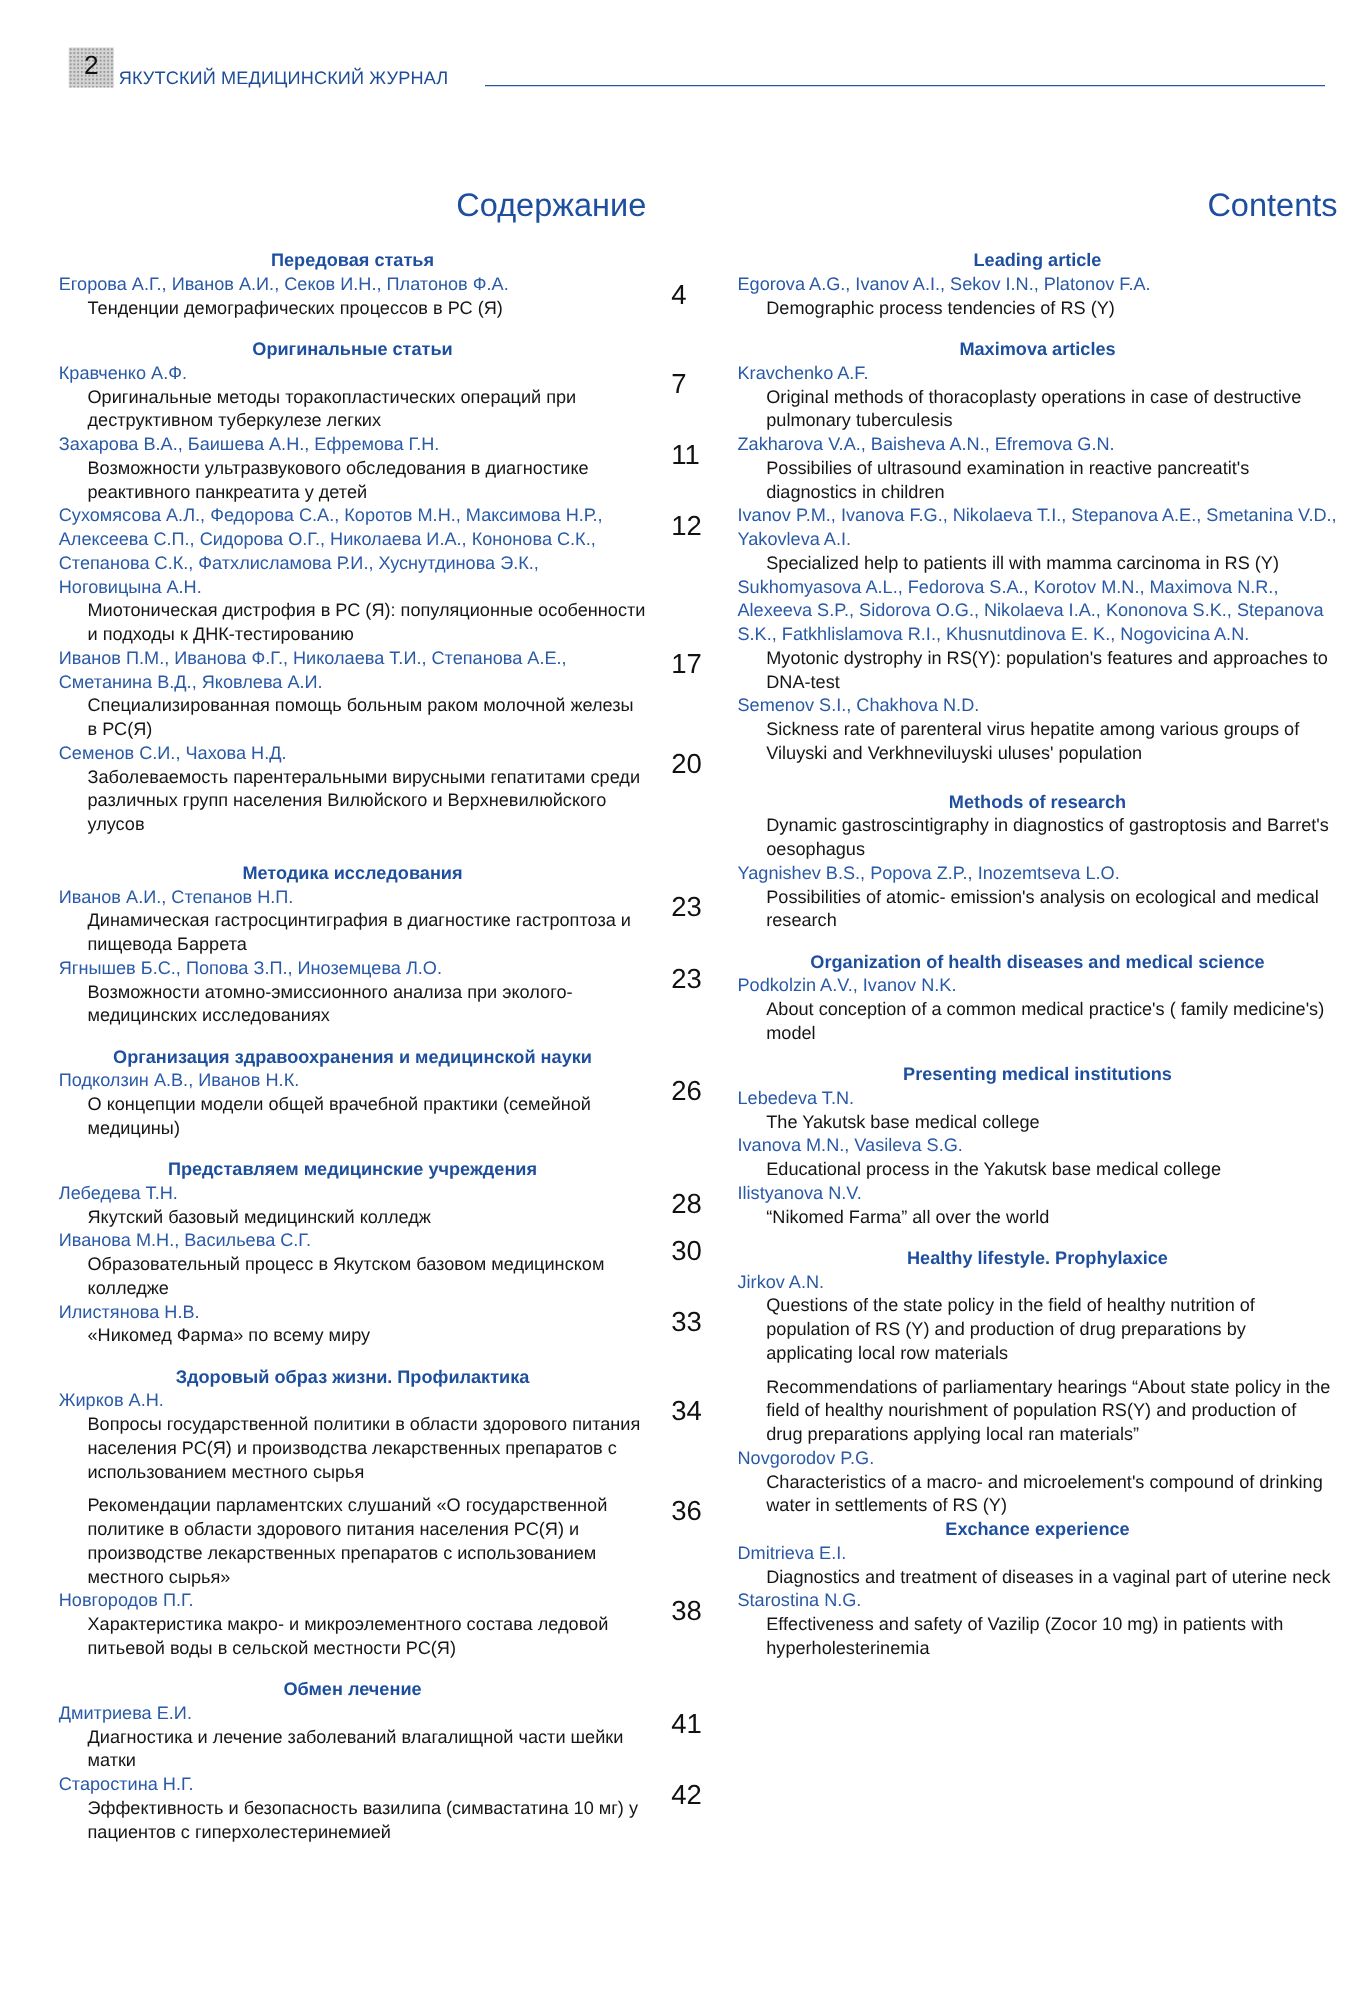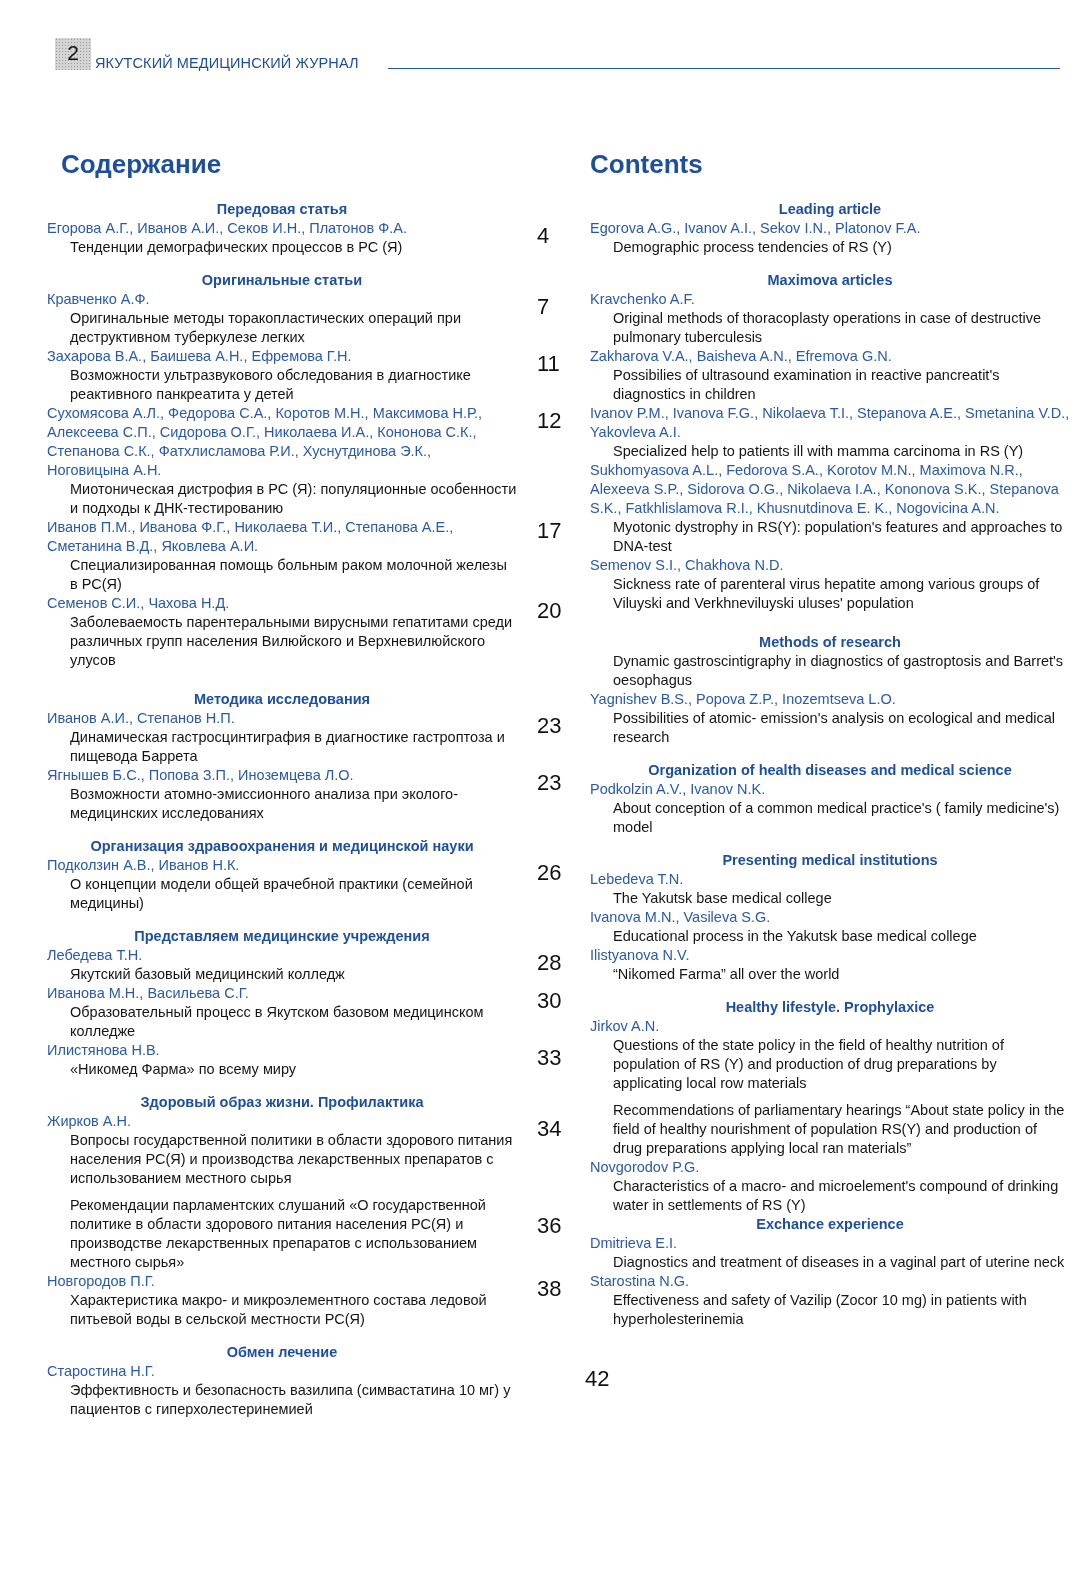--- a/index.html
+++ b/index.html
@@ -11,21 +11,21 @@
               background-image: radial-gradient(#9a9a9a 0.6px, transparent 0.7px);
               background-size:3px 3px; font-size:21px; color:#111;
               text-align:center; line-height:30px; }
   .journal { position:absolute; left:40px; top:17px; font-size:14.5px;
              color:#1d4d97; letter-spacing:0.1px; }
   .header-rule { position:absolute; left:333px; right:0; top:30px;
                  border-top:1px solid #2a55a0; }
   .col { position:absolute; top:140px; }
   .col-ru { left:47px; width:470px; }
   .col-en { left:590px; width:480px; }
-  .col-title { text-align:left; font-size:26px; font-weight:bold;
+  .col-title { text-align:right; font-size:26px; font-weight:normal;
                color:#1e4f9e; height:60px; line-height:48px; }
   .col-ru .col-title { margin-left:14px; }
   .section-title { text-align:center; font-weight:bold; color:#1e4f9e;
                    font-size:14.5px; line-height:19px; }
   .entry { position:relative; }
   .authors { color:#2a5aa7; font-size:14.5px; line-height:19px; }
   .title { font-size:14.5px; line-height:19px; padding-left:23px; color:#151515; }
   .pg { position:absolute; font-size:22px; color:#111; }
   .col-ru .pg { left:490px; }
 </style>
@@ -118,34 +118,39 @@
       </div>
       <div style="margin-top: 14px;">
         <div class="section-title">Здоровый образ жизни.  Профилактика</div>
         <div class="entry">
           <div class="authors">Жирков А.Н.</div>
           <div class="title">Вопросы государственной политики в области здорового питания населения РС(Я) и производства лекарственных препаратов с использованием местного сырья</div>
           <div class="pg" style="top: 4px;">34</div>
         </div>
         <div class="entry" style="margin-top: 8px;">
           <div class="title">Рекомендации парламентских слушаний «О государственной политике в области здорового питания населения РС(Я) и производстве лекарственных препаратов с использованием местного сырья»</div>
-          <div class="pg" style="top: 17px; text-align: right;">36</div>
+          <div class="pg" style="top: 0px; text-align: right;">36</div>
         </div>
         <div class="entry">
           <div class="authors">Новгородов  П.Г.</div>
           <div class="title">Характеристика макро- и микроэлементного состава ледовой питьевой воды в сельской местности РС(Я)</div>
           <div class="pg" style="top: 4px;">38</div>
         </div>
       </div>
       <div style="margin-top: 14px;">
         <div class="section-title">Обмен лечение</div>
         <div class="entry">
+          <div class="authors">Дмитриева Е.И.</div>
+          <div class="title">Диагностика и лечение заболеваний влагалищной части шейки матки</div>
+          <div class="pg" style="top: 4px;">41</div>
+        </div>
+        <div class="entry">
           <div class="authors">Старостина  Н.Г.</div>
           <div class="title">Эффективность и безопасность вазилипа (симвастатина 10 мг) у пациентов с гиперхолестеринемией</div>
-          <div class="pg" style="top: 4px; margin-left: 48px;">42</div>
+          <div class="pg" style="top: 4px;">42</div>
         </div>
       </div>
     </div>
 </div>
 
 <div class="col col-en" id="col-en">
   <div class="col-title">Contents</div>
   <div id="en-body">
       <div style="margin-top: 0px;">
         <div class="section-title">Leading article</div>

